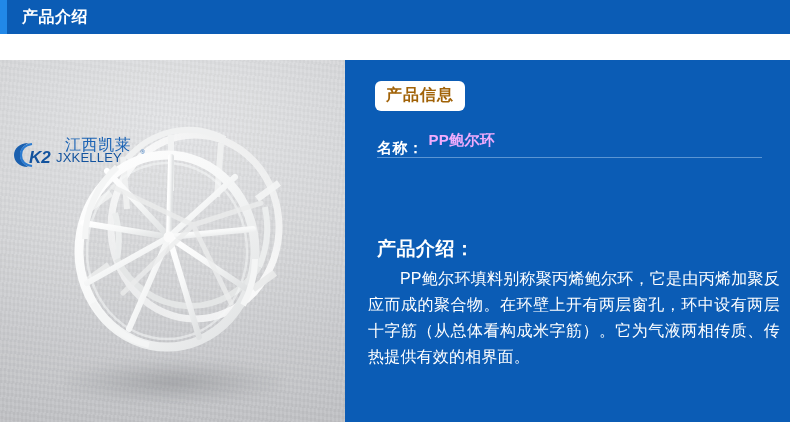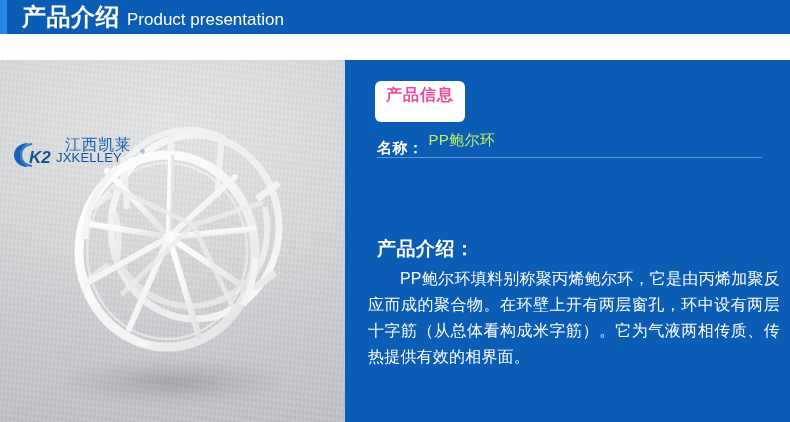--- a/index.html
+++ b/index.html
@@ -19,21 +19,21 @@
   }
   .header-accent {
     position:absolute; left:0; top:0; width:7px; height:34px;
     background:#2188e8;
   }
   .header-titles {
     position:absolute; left:22px; top:0; height:34px;
     display:flex; align-items:baseline; gap:7px;
   }
   .title-cn {
-    font-size:24px; font-weight:bold; color:#ffffff;
+    font-size:16px; font-weight:bold; color:#ffffff;
     letter-spacing:0.5px; line-height:34px;
   }
   .title-en {
     font-size:17px; font-weight:normal; color:#ffffff;
     line-height:34px;
   }
 
   
   .content { position:absolute; left:0; top:60px; width:790px; height:362px; }
 
@@ -83,35 +83,35 @@
   }
 
   
   .info {
     position:absolute; left:345px; top:0; width:445px; height:362px;
     background:#0b5cb5;
   }
   .badge {
     position:absolute; left:30px; top:21px;
     background:#ffffff; border-radius:6px;
-    padding:4px 11px 16px 11px;
-    font-size:16px; font-weight:bold; color:#ec4899;
+    padding:4px 11px 5px 11px;
+    font-size:16px; font-weight:bold; color:#a16207;
     letter-spacing:1px;
   }
   .rows { position:absolute; left:32px; top:63px; width:385px; }
   .row {
     height:35px; display:flex; align-items:center;
     border-bottom:1px solid #5b95d3;
   }
   .row-label {
     font-size:15px; font-weight:bold; color:#ffffff;
     letter-spacing:.5px; white-space:nowrap;margin-top:16px;
   }
   .row-value {
-    font-size:15px; font-weight:normal; color:#bef264;
+    font-size:15px; font-weight:bold; color:#f0abfc;
     letter-spacing:.3px; margin-left:5px; white-space:nowrap;
   }
   .desc-head {
     position:absolute; left:32px; top:176px;
     font-size:19px; font-weight:bold; color:#ffffff; letter-spacing:.5px;
   }
   .desc-body {
     position:absolute; left:23px; top:206px; width:412px;
     font-size:16px; color:#ffffff; line-height:26px;
     text-indent:2em; text-align:justify; letter-spacing:.2px;
@@ -119,21 +119,20 @@
 </style>
 </head>
 <body>
 
 <div class="page">
 
   <div class="header">
     <div class="header-accent"></div>
     <div class="header-titles">
       <span class="title-cn">产品介绍</span>
-      <span class="title-en">Product presentation</span>
     </div>
   </div>
 
   <div class="content">
 
     <div class="photo">
       <div class="photo-noise"></div>
       <div class="photo-shadow"></div>
 
       <div class="ring-wrap">

